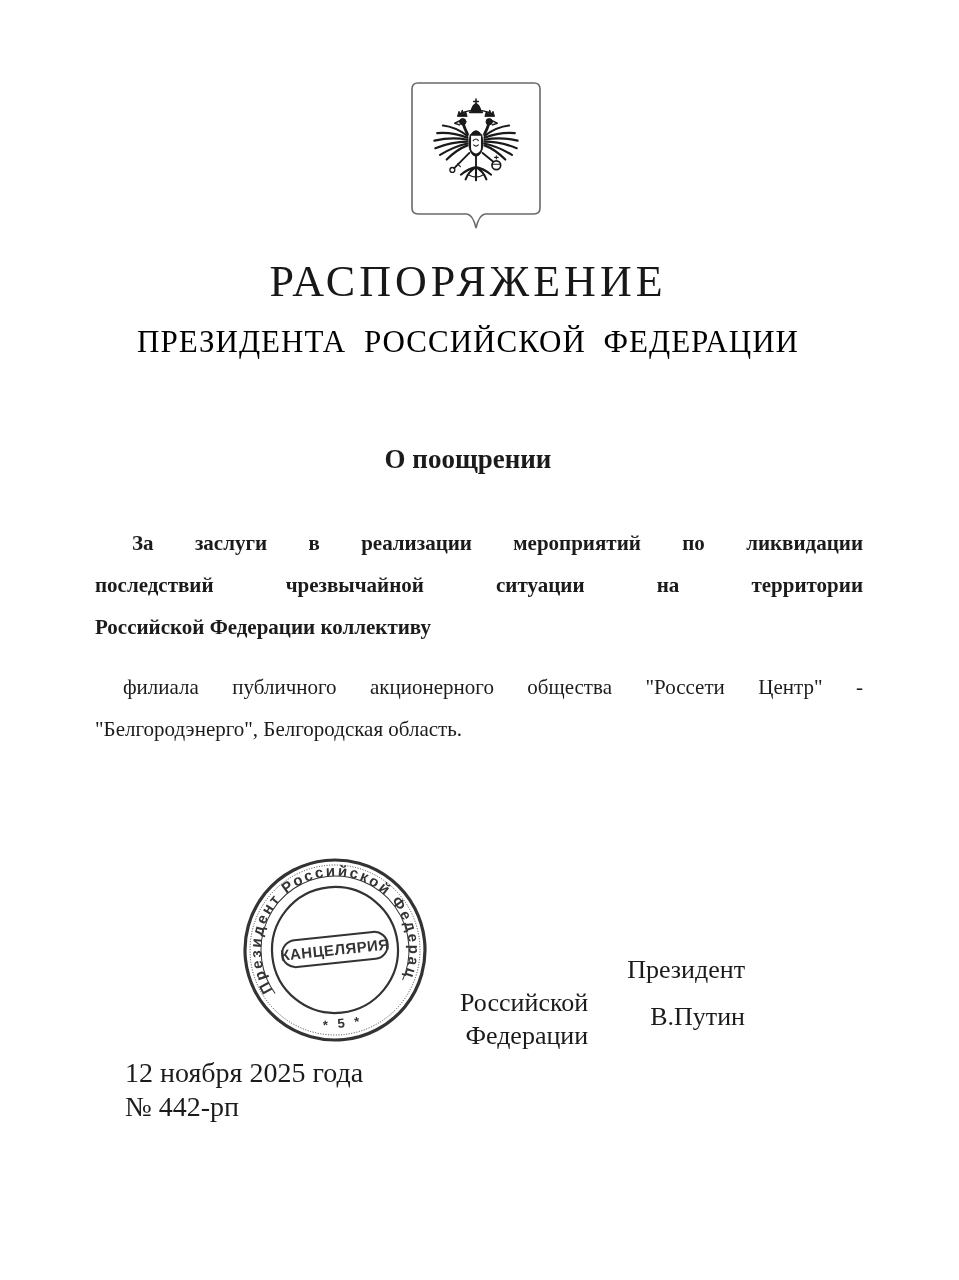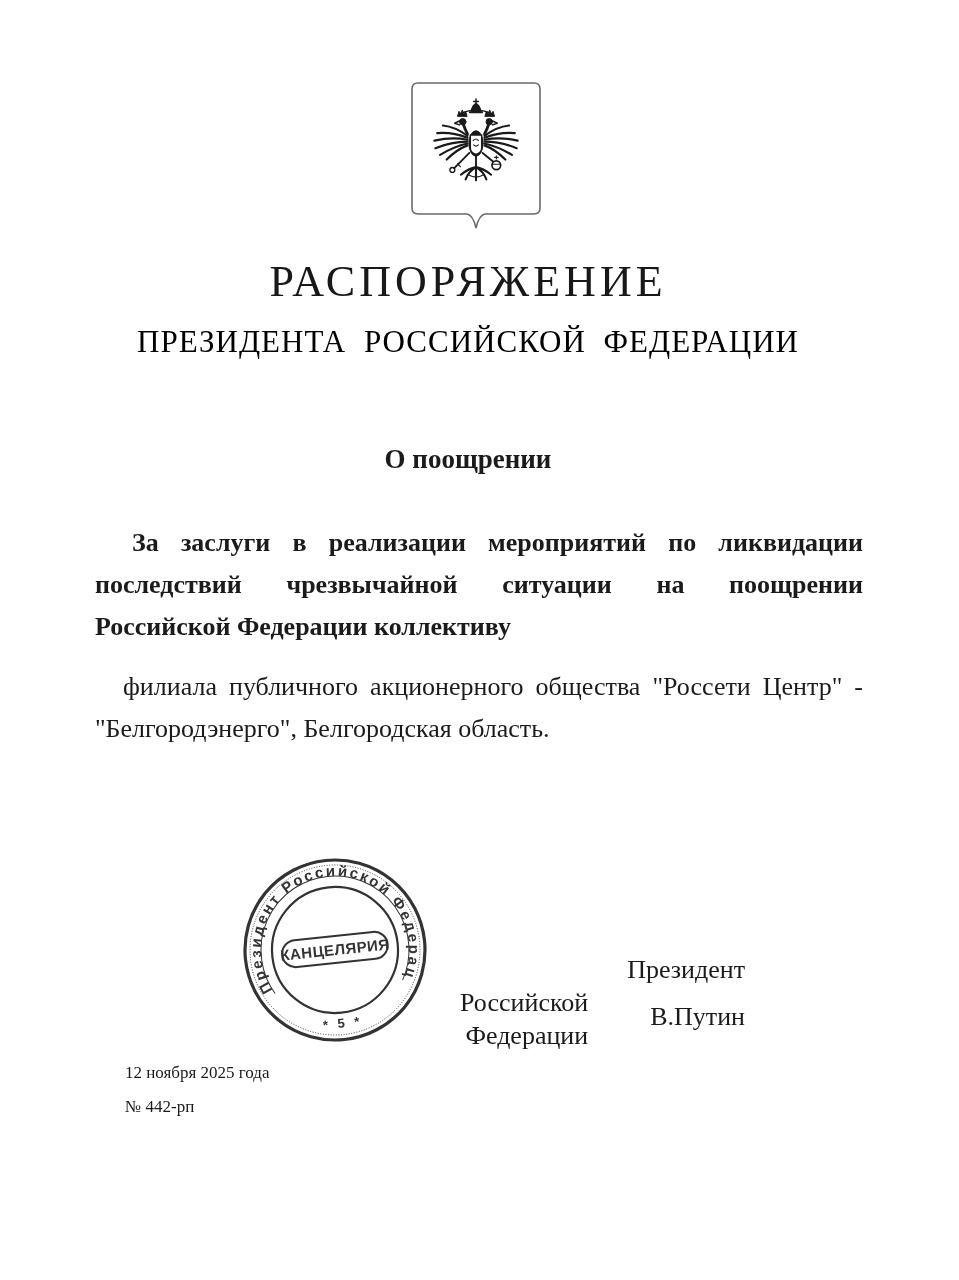--- a/index.html
+++ b/index.html
@@ -14,40 +14,40 @@
   
   .emblem-frame{left:411px;top:82px;width:130px;height:148px;}
   .eagle{left:424px;top:95px;width:104px;height:114px;}
 
   
   .doc-title{top:256px;font-size:44px;letter-spacing:4px;color:#181818;}
   .doc-subtitle{top:324px;font-size:31px;letter-spacing:1px;word-spacing:9px;color:#000000;}
   .doc-subject{top:444px;font-size:27px;font-weight:bold;}
 
   
-  .para{left:95px;width:768px;font-size:26px;line-height:42px;}
+  .para{left:95px;width:768px;font-size:21px;line-height:42px;}
   .para1{top:522px;font-weight:bold;}
   .para2{top:666px;font-weight:normal;}
   .jline{text-align:justify;text-align-last:justify;}
   .lline{text-align:left;}
   .ind37{padding-left:37px;}
   .ind28{padding-left:28px;}
 
   
   .signature{left:345px;top:953px;width:400px;font-size:26px;line-height:33px;text-align:right;}
   .sig-line1{padding-left:60px;}
   .sig-line2{display:flex;gap:32px;}
   .sig-name{margin-left:30px;margin-top:14px;}
 
   
   .stamp{left:240px;top:855px;width:190px;height:190px;z-index:5;opacity:.92;}
   .stamp text{font-family:"Liberation Sans", sans-serif;}
 
   
-  .footer{left:125px;top:1056px;font-size:17px;line-height:34px;}
+  .footer{left:125px;top:1056px;font-size:28px;line-height:34px;}
 </style>
 </head>
 <body>
 
 <svg class="abs emblem-frame" viewBox="0 0 130 148">
   <path d="M7 1 H123 Q129 1 129 7 V126 Q129 132 123 132 H74 Q68 133 65 146 Q62 133 56 132 H7 Q1 132 1 126 V7 Q1 1 7 1 Z" fill="none" stroke="#6a6a6a" stroke-width="1.6"></path>
 </svg>
 
 <svg class="abs eagle" viewBox="0 0 110 118">
   <g stroke="#1a1a1a" fill="none" stroke-linecap="round" stroke-linejoin="round">
@@ -100,21 +100,21 @@
     <path d="M47 83 q8 5 16 0" stroke-width="1.4"></path>
   </g>
 </svg>
 
 <div class="abs centered doc-title">РАСПОРЯЖЕНИЕ</div>
 <div class="abs centered doc-subtitle">ПРЕЗИДЕНТА  РОССИЙСКОЙ  ФЕДЕРАЦИИ</div>
 <div class="abs centered doc-subject">О поощрении</div>
 
 <div class="abs para para1">
   <div class="jline ind37">За заслуги в реализации мероприятий по ликвидации</div>
-  <div class="jline">последствий чрезвычайной ситуации на поощрении</div>
+  <div class="jline">последствий чрезвычайной ситуации на территории</div>
   <div class="lline">Российской Федерации коллективу</div>
 </div>
 
 <div class="abs para para2">
   <div class="jline ind28">филиала публичного акционерного общества "Россети Центр" -</div>
   <div class="lline">"Белгородэнерго", Белгородская область.</div>
 </div>
 
 <div class="abs signature">
   <div class="sig-line1">Президент</div>

